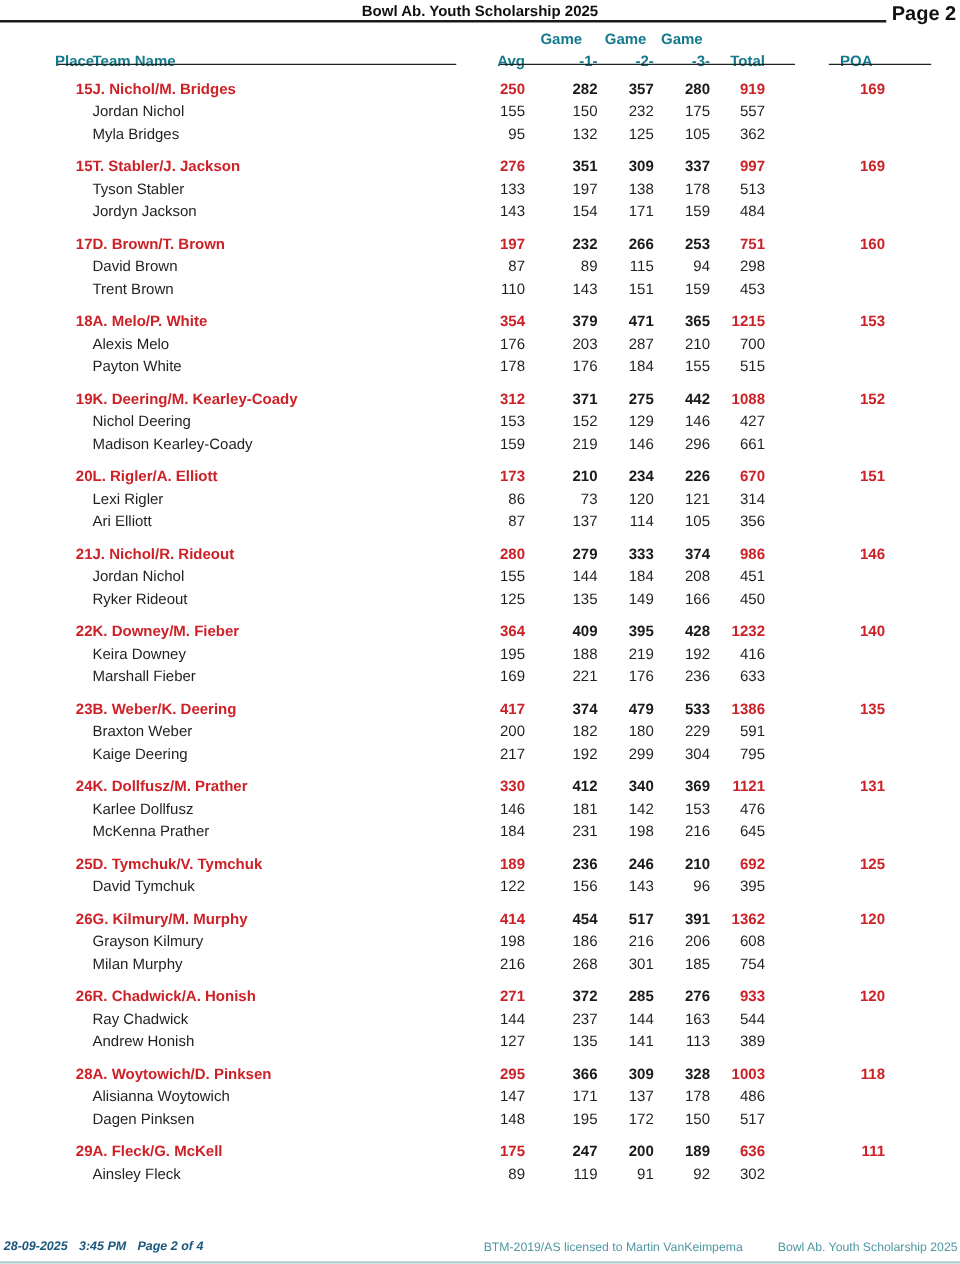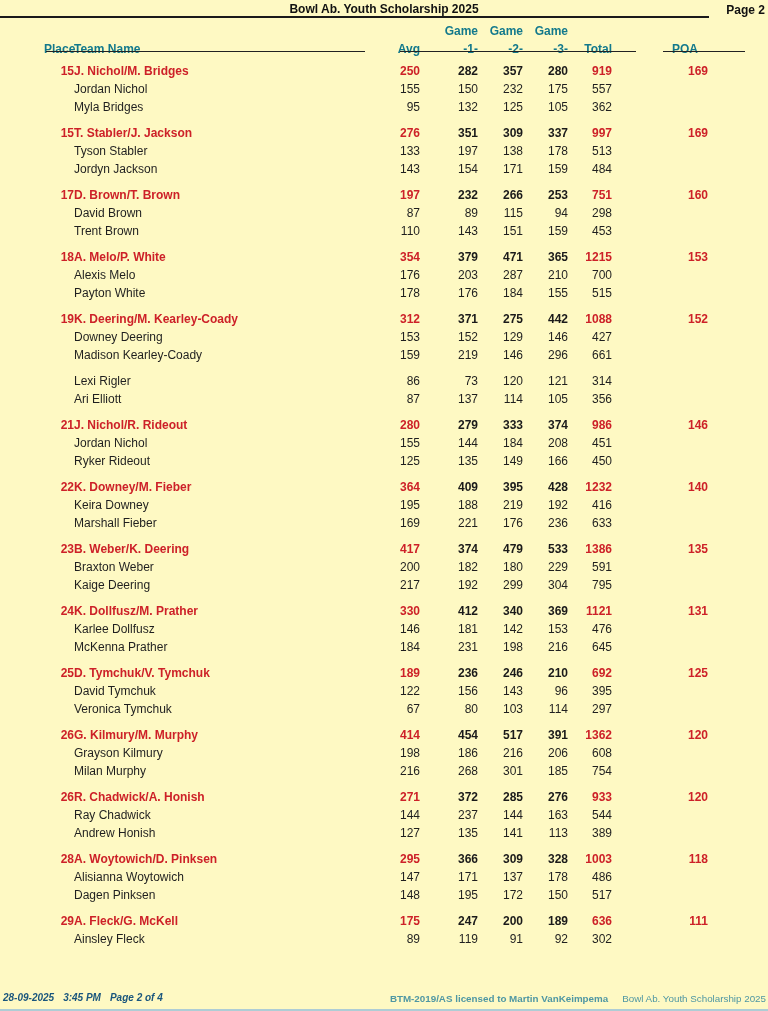--- a/index.html
+++ b/index.html
@@ -1,54 +1,54 @@
 <!DOCTYPE html>
 <html><head>
 <meta charset="utf-8">
 <style>
   html,body{margin:0;padding:0;background:#e8e8e8;}
   .page{
     position:relative;
     width:768px;height:1011px;
-    background:#fef9c3;
+    background:#ffffff;
     font-family:"Liberation Sans", sans-serif;
     color:#1a1a1a;
     overflow:hidden;
     margin:0 auto;
   }
   
   .report-header{position:absolute;top:0;left:0;width:768px;height:18px;}
   .report-title{
     position:absolute;top:2px;left:0;width:768px;
     text-align:center;font-size:12px;font-weight:bold;color:#111;
     letter-spacing:0px;
   }
   .page-label{
     position:absolute;top:3px;right:3px;
-    font-size:12px;font-weight:bold;color:#111;
+    font-size:16px;font-weight:bold;color:#111;
   }
   .title-rule{position:absolute;top:16px;left:0;width:709px;height:1.6px;background:#1a1a1a;}
   
   .rule{position:absolute;height:1.4px;background:#222;}
   .rule-left{top:51px;left:46px;width:319px;}
   .rule-mid{top:51px;left:400px;width:236px;}
   .rule-poa{top:51px;left:663px;width:82px;}
   
   table.standings{
     position:absolute;top:22px;left:0;width:768px;
     border-collapse:collapse;table-layout:fixed;
   }
   table.standings td{
     padding:0;margin:0;font-size:12px;line-height:18px;
     white-space:nowrap;overflow:visible;vertical-align:bottom;
   }
   .hdr td{
     color:#13798c;font-weight:bold;font-size:11.5px;line-height:14px;
   }
-  tr.hdr-top td{height:14px;}
+  tr.hdr-top td{height:14px;text-align:center;}
   tr.hdr-bot td{height:15px;}
   td.num{text-align:right;padding-right:3px;}
   td.c-name{padding-left:12px;text-align:left;}
   td.c-place-h{padding-left:4px;text-align:left;}
   td.c-poa-h{text-align:center;padding-right:6px;}
   tr.lead-spacer td{height:4px;line-height:4px;font-size:1px;}
   tr.block-spacer td{height:8px;line-height:8px;font-size:1px;}
   tr.team-row td{font-weight:bold;color:#1a1a1a;}
   tr.team-row td.red{color:#cd2128;}
   tr.player-row td{font-weight:normal;color:#1f1f1f;}
@@ -56,21 +56,21 @@
   .footer{position:absolute;top:992px;left:0;width:768px;height:15px;font-size:10px;}
   .footer-left{
     position:absolute;left:3px;top:0;
     color:#1a567d;font-style:italic;font-weight:bold;
   }
   .footer-left span{margin-right:9px;}
   .footer-right{
     position:absolute;right:2px;top:1px;
     color:#4f97a3;font-size:9.8px;
   }
-  .footer-right .lic{margin-right:14px;font-weight:bold;}
+  .footer-right .lic{margin-right:28px;}
   .bottom-edge{position:absolute;top:1009px;left:0;width:768px;height:2px;background:#aecdd5;}
 </style>
 </head>
 <body>
 
 <div class="page">
 
   <div class="report-header">
     <div class="report-title">Bowl Ab. Youth Scholarship 2025</div>
     <div class="page-label">Page 2</div>
@@ -300,21 +300,21 @@
           <td class="num">275</td>
           <td class="num">442</td>
           <td class="num red">1088</td>
           <td></td>
           <td class="num red">152</td>
           <td></td>
         </tr>
         <tr class="player-row">
           <td></td>
           <td></td>
-          <td class="c-name">Downey Deering</td>
+          <td class="c-name">Nichol Deering</td>
           <td class="num">153</td>
           <td class="num">152</td>
           <td class="num">129</td>
           <td class="num">146</td>
           <td class="num">427</td>
           <td></td>
           <td></td>
           <td></td>
         </tr>
         <tr class="player-row">
@@ -325,20 +325,33 @@
           <td class="num">219</td>
           <td class="num">146</td>
           <td class="num">296</td>
           <td class="num">661</td>
           <td></td>
           <td></td>
           <td></td>
         </tr>
         <tr class="block-spacer">
           <td colspan="11"></td>
+        </tr>
+        <tr class="team-row">
+          <td></td>
+          <td class="num red">20</td>
+          <td class="c-name red">L. Rigler/A. Elliott</td>
+          <td class="num red">173</td>
+          <td class="num">210</td>
+          <td class="num">234</td>
+          <td class="num">226</td>
+          <td class="num red">670</td>
+          <td></td>
+          <td class="num red">151</td>
+          <td></td>
         </tr>
         <tr class="player-row">
           <td></td>
           <td></td>
           <td class="c-name">Lexi Rigler</td>
           <td class="num">86</td>
           <td class="num">73</td>
           <td class="num">120</td>
           <td class="num">121</td>
           <td class="num">314</td>
@@ -545,33 +558,20 @@
         </tr>
         <tr class="player-row">
           <td></td>
           <td></td>
           <td class="c-name">David Tymchuk</td>
           <td class="num">122</td>
           <td class="num">156</td>
           <td class="num">143</td>
           <td class="num">96</td>
           <td class="num">395</td>
-          <td></td>
-          <td></td>
-          <td></td>
-        </tr>
-        <tr class="player-row">
-          <td></td>
-          <td></td>
-          <td class="c-name">Veronica Tymchuk</td>
-          <td class="num">67</td>
-          <td class="num">80</td>
-          <td class="num">103</td>
-          <td class="num">114</td>
-          <td class="num">297</td>
           <td></td>
           <td></td>
           <td></td>
         </tr>
         <tr class="block-spacer">
           <td colspan="11"></td>
         </tr>
         <tr class="team-row">
           <td></td>
           <td class="num red">26</td>

